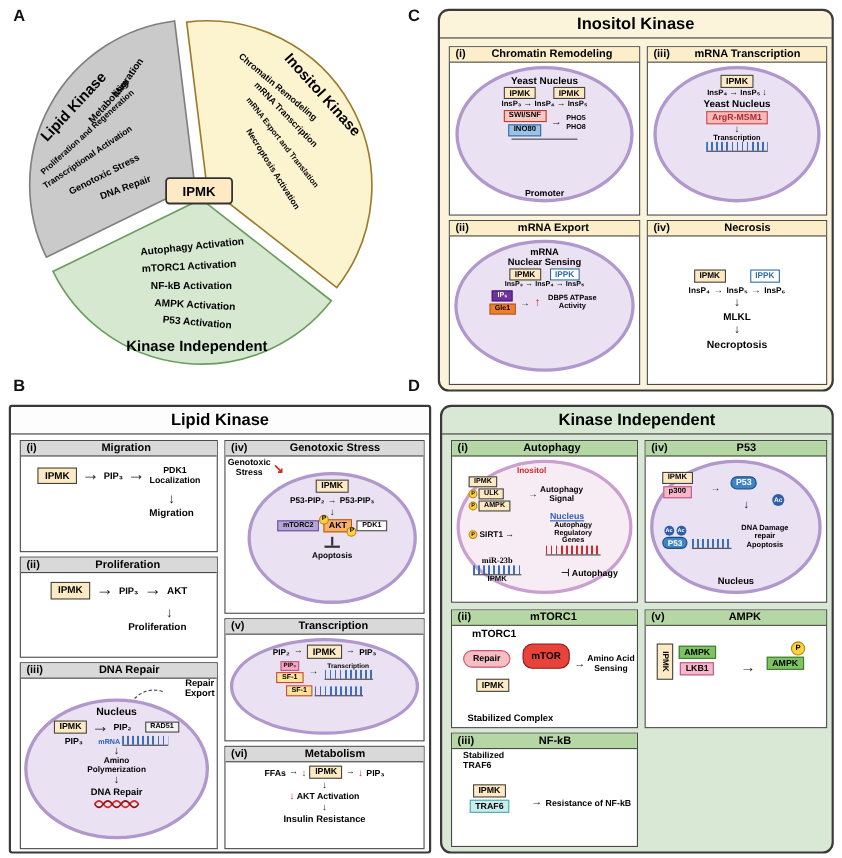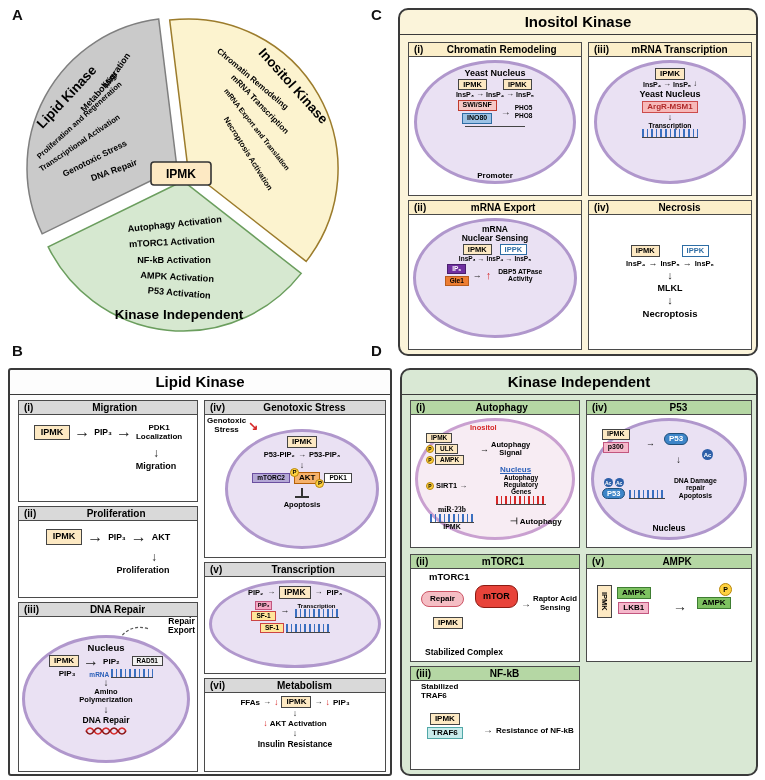--- a/index.html
+++ b/index.html
@@ -446,21 +446,21 @@
         <span class="t">mTORC1</span>
       </div>
       <div class="spb">
         <div class="abs b" style="left:18px;top:2px;font-size:9.5px;">mTORC1</div>
         <span class="box pill abs" style="left:10px;top:22px;background:#f5bec4;border-color:#cc5566;font-size:8px;padding:2px 8px;">Repair</span>
         <span class="box pill abs" style="left:64px;top:16px;background:#e8433a;border-color:#8b1a12;font-size:9px;padding:5px 7px;">mTOR</span>
         <span class="box ipmk abs" style="left:22px;top:48px;font-size:8px;">IPMK</span>
         <div class="abs row" style="right:2px;top:26px;gap:2px;">
           <span class="ar" style="font-size:10px;">→</span>
           <div class="col b" style="font-size:7.8px;line-height:1.15;">
-            <span>Raptor Acid</span>
+            <span>Amino Acid</span>
             <span>Sensing</span>
           </div>
         </div>
         <div class="abs b" style="left:14px;bottom:4px;font-size:8.5px;">Stabilized Complex</div>
       </div>
     </div>
 
     <div class="sp" style="left:8px;top:296px;width:170px;height:104px;">
       <div class="sph gh">
         <span class="n">(iii)</span>

